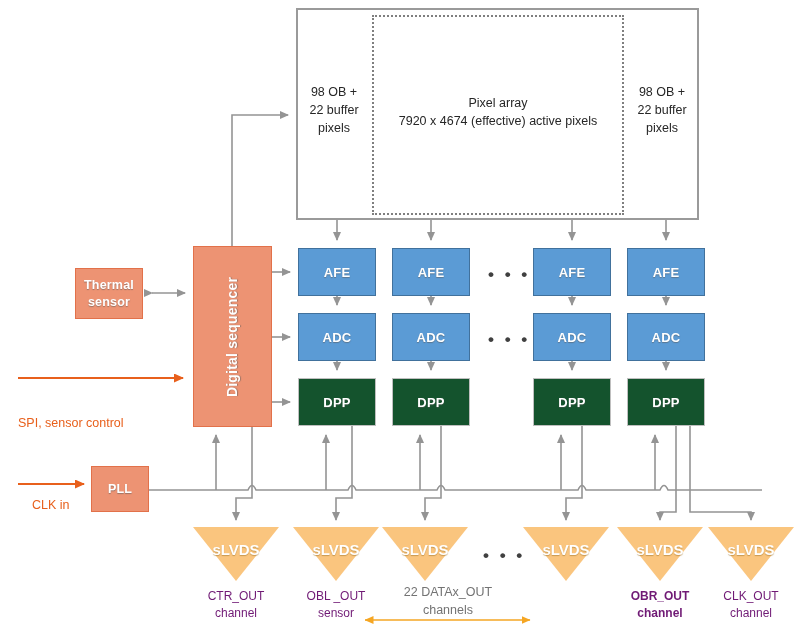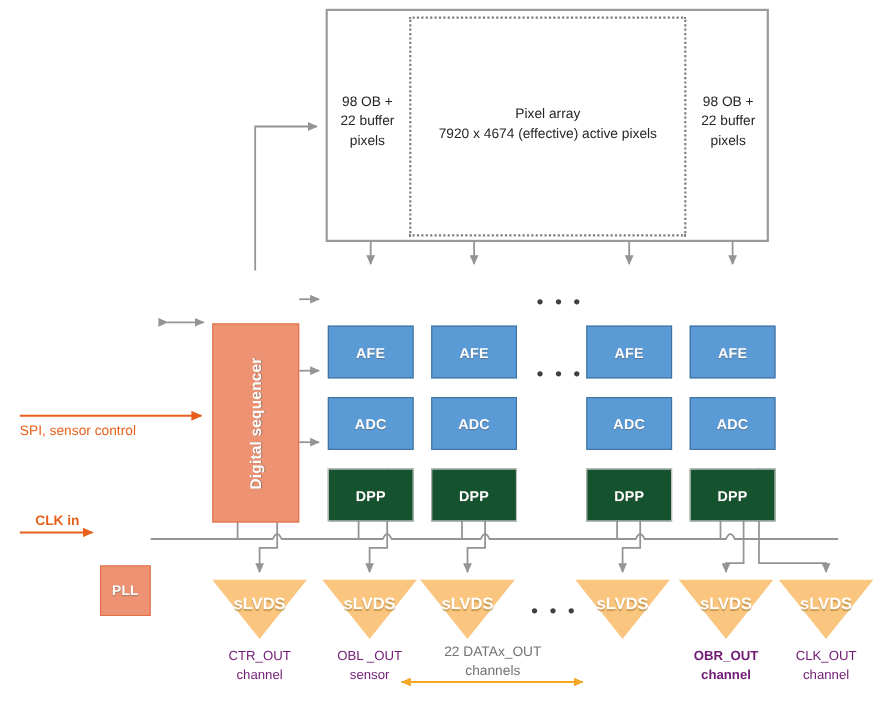--- a/index.html
+++ b/index.html
@@ -44,21 +44,20 @@
   .blk{
     box-sizing:border-box;
     display:flex;
     align-items:center;
     justify-content:center;
     font-size:13px;
     color:#ffffff;
     text-shadow:0 1px 1px rgba(90,90,90,.55);
     font-weight:600;
     letter-spacing:.2px;
-    margin-top:48px;
   }
   .blk-afe, .blk-adc{
     background:#5B9BD5;
     border:1px solid #41719C;
     width:78px; height:48px;
   }
   .blk-dpp{
     background:#14532d;
     border:1px solid #BFBFBF;
     width:78px; height:48px;
@@ -77,21 +76,21 @@
     font-weight:600;
   }
   #thermal-sensor{
     left:75px; top:268px; width:68px; height:51px;
     font-size:12.5px;
     line-height:1.3;
     text-align:center;
     white-space:pre-line;
   }
   #pll{
-    left:91px; top:466px; width:46px; height:46px;
+    left:91px; top:466px; width:58px; height:46px;
     font-size:12.5px;
   }
 
   
   .lvds-wrap{ width:86px; height:54px; }
   .lvds-tri{
     position:absolute; left:0; top:0;
     width:0;height:0;
     border-left:43px solid transparent;
     border-right:43px solid transparent;
@@ -112,20 +111,21 @@
     line-height:1.42;
     white-space:pre-line;
     width:110px;
   }
 
   
   .ext-lbl{
     font-size:12.5px;
     color:#E8601C;
     white-space:nowrap;
+    margin-top:32px;
   }
   #data-span-lbl{
     font-size:12.5px;
     color:#737373;
     text-align:center;
     line-height:1.45;
     white-space:pre-line;
     width:200px;
   }
 
@@ -246,26 +246,28 @@
 7920 x 4674 (effective) active pixels</div>
 
   <div class="abs pix-txt" id="ob-right">98 OB +
 22 buffer
 pixels</div>
 
   <div class="abs blk blk-salmon" id="digital-sequencer">
     <span>Digital sequencer</span>
   </div>
 
+  <div class="abs blk blk-salmon" id="thermal-sensor">Thermal
+sensor</div>
 
   <div class="abs blk blk-salmon" id="pll">PLL</div>
 
   <div class="abs ext-lbl" style="left:18px; top:384px;">SPI, sensor control</div>
 
-  <div class="abs ext-lbl" style="left:32px; top:466px;font-weight:bold;">CLK in</div>
+  <div class="abs ext-lbl" style="left:32px; top:466px;">CLK in</div>
 
   <div class="abs blk blk-afe" style="left:298px; top:248px;">AFE</div>
   <div class="abs blk blk-adc" style="left:298px; top:313px;">ADC</div>
   <div class="abs blk blk-dpp" style="left:298px; top:378px;">DPP</div>
 
   <div class="abs blk blk-afe" style="left:392px; top:248px;">AFE</div>
   <div class="abs blk blk-adc" style="left:392px; top:313px;">ADC</div>
   <div class="abs blk blk-dpp" style="left:392px; top:378px;">DPP</div>
 
   <div class="abs dots" style="left:488px; top:266px;">• • •</div>

